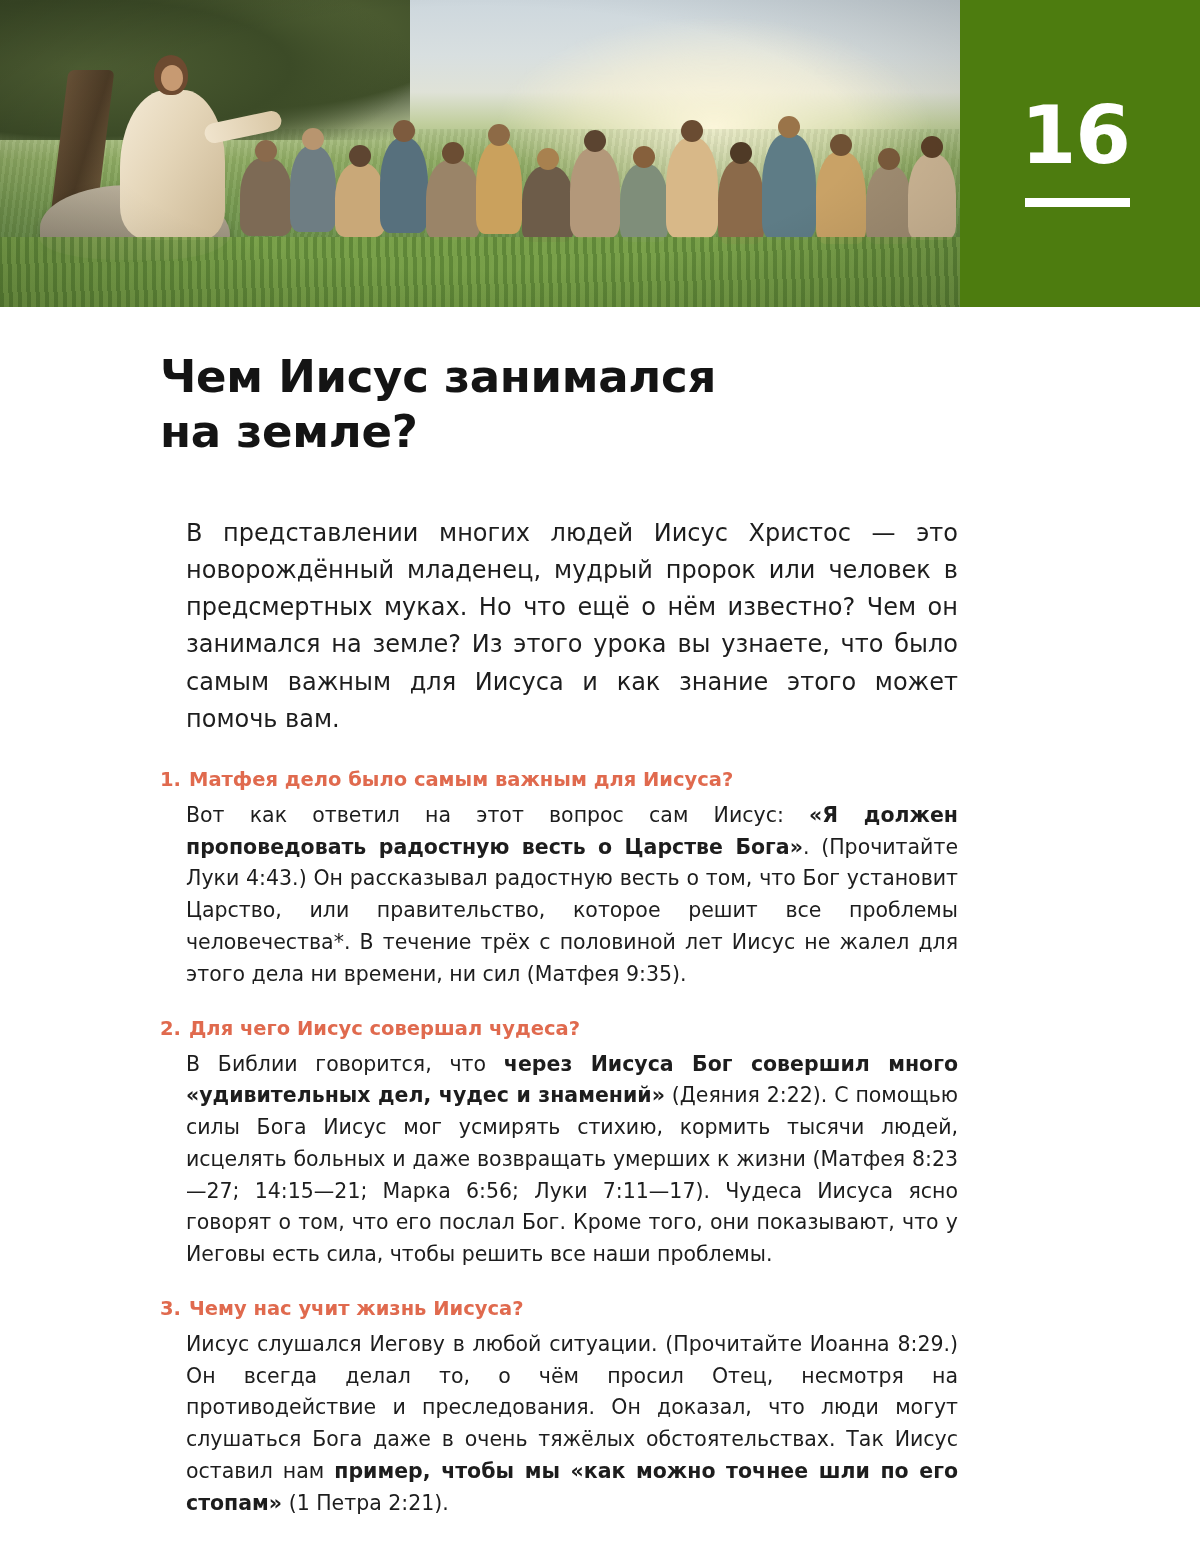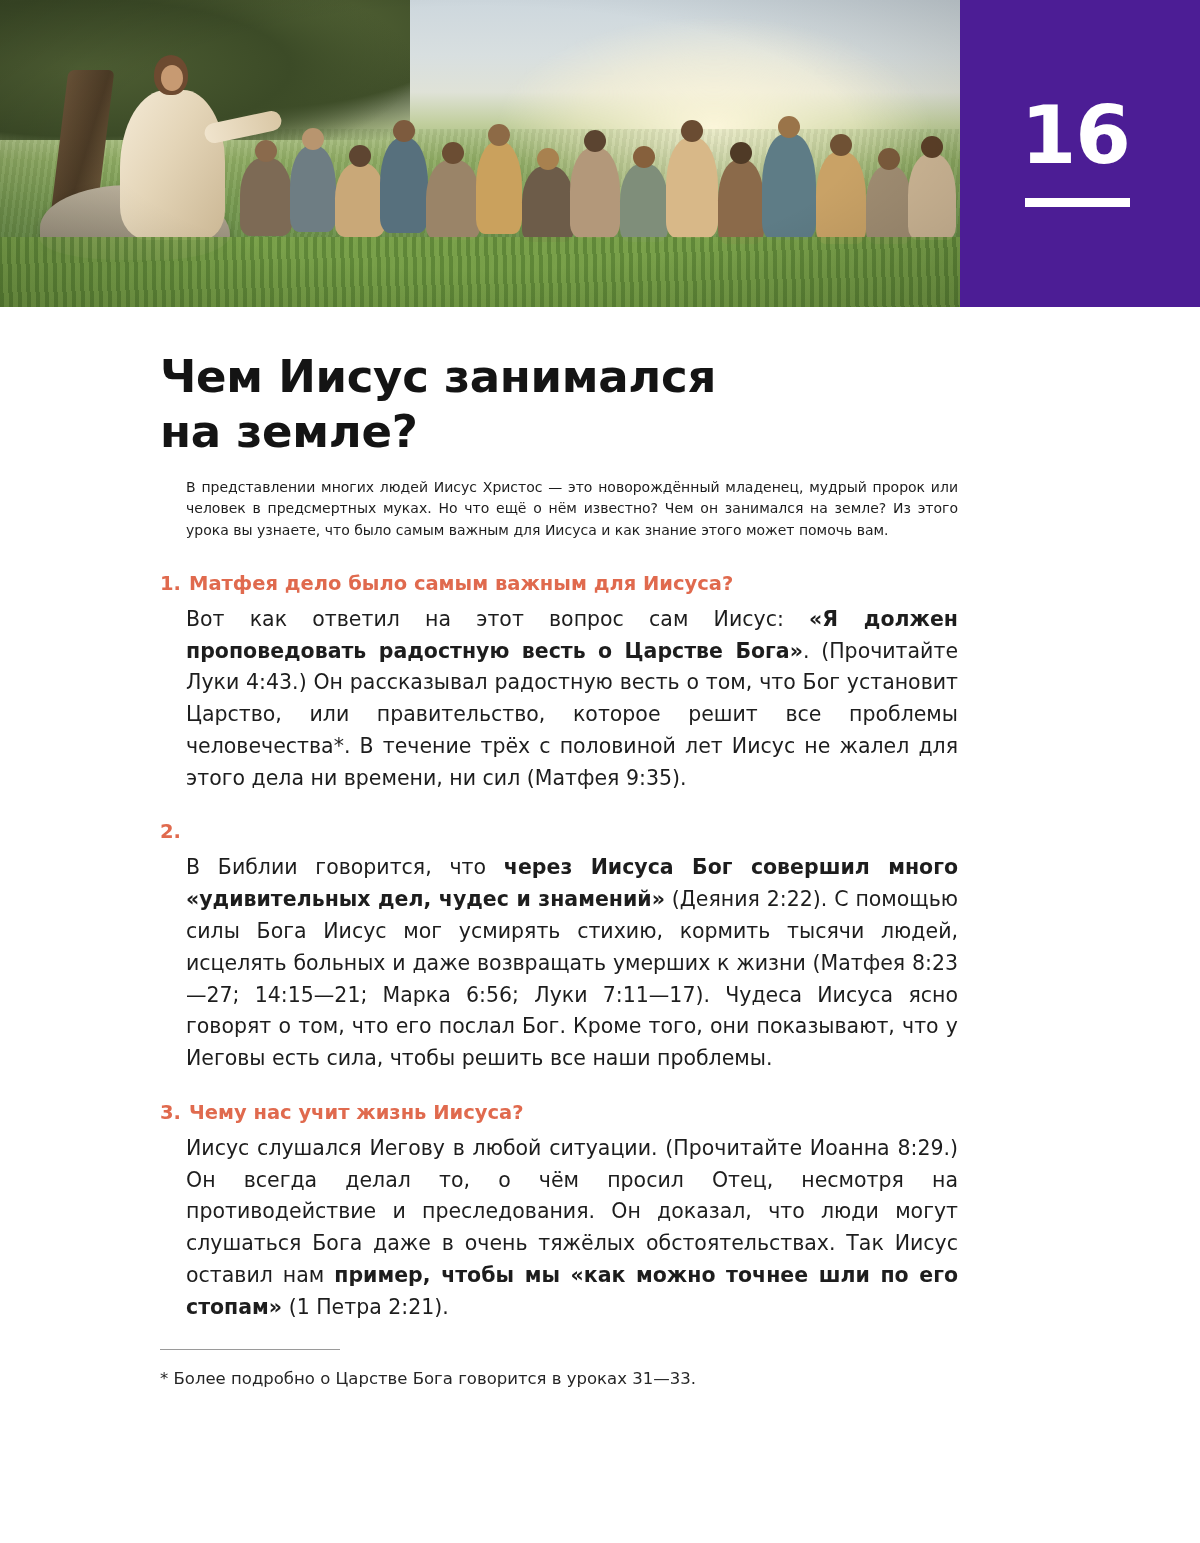--- a/index.html
+++ b/index.html
@@ -163,21 +163,21 @@
   }
   .photo-vignette {
     position: absolute;
     inset: 0;
     background: radial-gradient(ellipse at 50% 45%, rgba(0,0,0,0) 55%, rgba(0,0,0,0.18) 100%);
   }
 
   .lesson-box {
     width: 240px;
     height: 307px;
-    background: #4c1d95;
+    background: #4d7c0f;
     position: relative;
   }
   .lesson-number {
     position: absolute;
     right: 70px;
     top: 96px;
     font-size: 80px;
     font-weight: 700;
     color: #ffffff;
     letter-spacing: -1px;
@@ -204,23 +204,23 @@
     width: 720px;
     font-size: 45px;
     line-height: 1.22;
     font-weight: 700;
     color: #141414;
     letter-spacing: -0.3px;
     white-space: pre-line;
   }
 
   .intro {
-    margin: 17px 0 0 186px;
+    margin: 55px 0 0 186px;
     width: 772px;
-    font-size: 14px;
+    font-size: 24px;
     line-height: 1.55;
     text-align: justify;
     color: #1d1d1d;
   }
 
   .qa {
     margin-top: 30px;
   }
   .q-row {
     margin-left: 160px;
@@ -358,20 +358,21 @@
       <div class="q-row">
         <span class="q-num">1.</span>
         <span class="q-text">Матфея дело было самым важным для Иисуса?</span>
       </div>
       <p class="a-text">Вот как ответил на этот вопрос сам Иисус: <b>«Я должен проповедовать радостную весть о Царстве Бога»</b>. (Прочитайте Луки 4:43.) Он рассказывал радостную весть о том, что Бог установит Царство, или правительство, которое решит все проблемы человечества*. В течение трёх с половиной лет Иисус не жалел для этого дела ни времени, ни сил (Матфея 9:35).</p>
     </div>
 
     <div class="q-block">
       <div class="q-row">
         <span class="q-num">2.</span>
+        <span class="q-text">Для чего Иисус совершал чудеса?</span>
       </div>
       <p class="a-text">В Библии говорится, что <b>через Иисуса Бог совершил много «удивительных дел, чудес и знамений»</b> (Деяния 2:22). С помощью силы Бога Иисус мог усмирять стихию, кормить тысячи людей, исцелять больных и даже возвращать умерших к жизни (Матфея 8:23—27; 14:15—21; Марка 6:56; Луки 7:11—17). Чудеса Иисуса ясно говорят о том, что его послал Бог. Кроме того, они показывают, что у Иеговы есть сила, чтобы решить все наши проблемы.</p>
     </div>
 
     <div class="q-block">
       <div class="q-row">
         <span class="q-num">3.</span>
         <span class="q-text">Чему нас учит жизнь Иисуса?</span>
       </div>
       <p class="a-text">Иисус слушался Иегову в любой ситуации. (Прочитайте Иоанна 8:29.) Он всегда делал то, о чём просил Отец, несмотря на противодействие и преследования. Он доказал, что люди могут слушаться Бога даже в очень тяжёлых обстоятельствах. Так Иисус оставил нам <b>пример, чтобы мы «как можно точнее шли по его стопам»</b> (1 Петра 2:21).</p>

